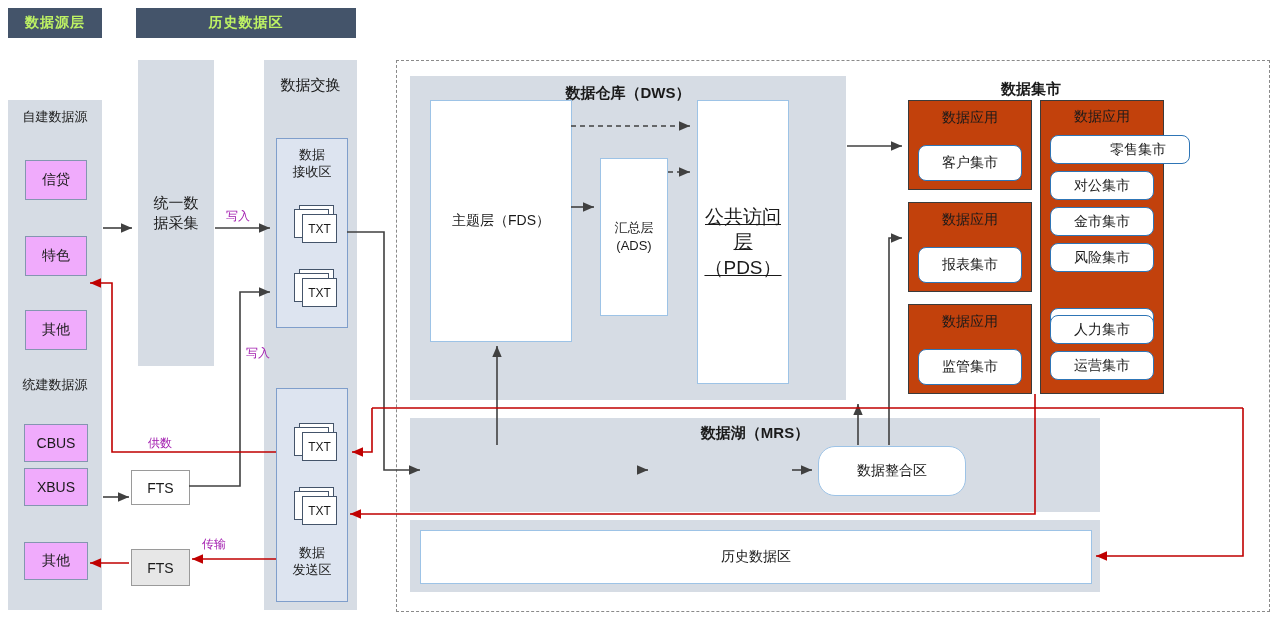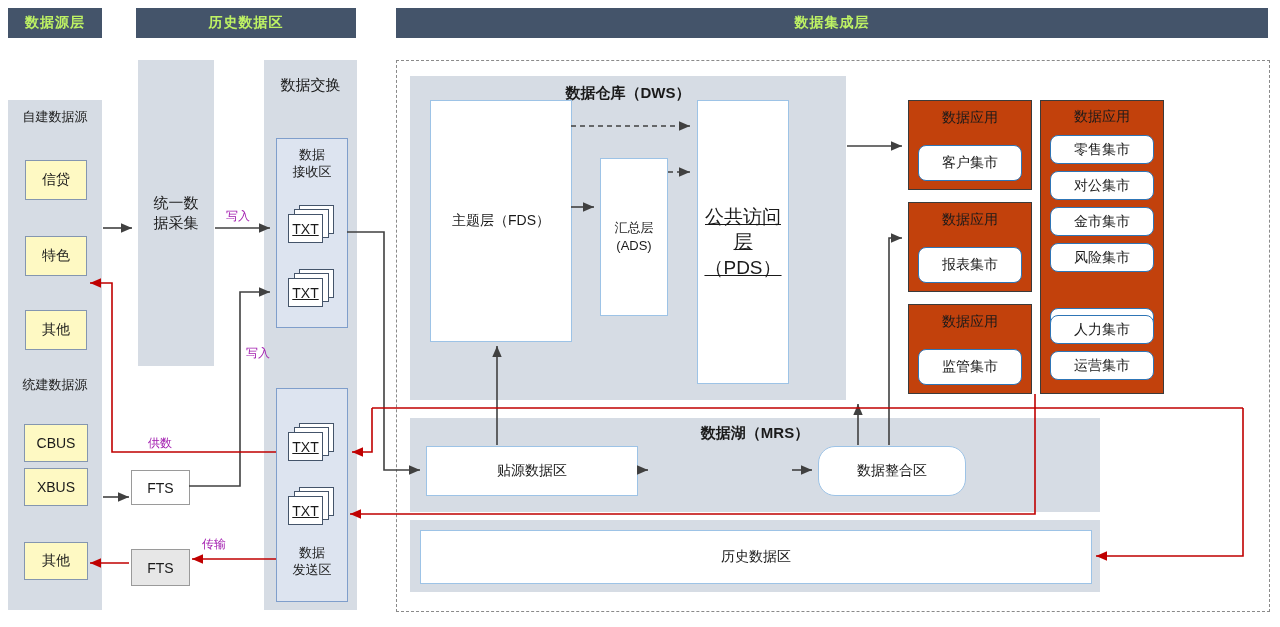--- a/index.html
+++ b/index.html
@@ -8,21 +8,21 @@
     font-family:"Liberation Sans","DejaVu Sans",sans-serif;color:#1a1a1a;
   }
   .flexc{display:flex;align-items:center;justify-content:center;}
   .hdr{
     position:absolute;background:#44546a;color:#bef264;font-weight:bold;font-size:14px;
     display:flex;align-items:center;justify-content:center;letter-spacing:1px;
   }
   .panel{position:absolute;background:#d6dce4;}
   .panel-title{position:absolute;left:0;right:0;top:8px;text-align:center;font-size:13px;}
   .wbox{
-    position:absolute;background:#fef9c3;border:1px solid #8496b0;
+    position:absolute;background:#f0abfc;border:1px solid #8496b0;
     display:flex;align-items:center;justify-content:center;font-size:14px;
   }
   .bluebox{
     position:absolute;background:#fff;border:1px solid #9dc3e6;
     display:flex;align-items:center;justify-content:center;font-size:14px;text-align:center;
   }
   .section-title{position:absolute;text-align:center;font-weight:bold;font-size:15px;}
   .ml{white-space:pre-line;text-align:center;line-height:1.35;}
   .dashed-frame{position:absolute;border:1px dashed #8a8a8a;background:transparent;}
   .mart-box{position:absolute;background:#c2410c;border:1.5px solid #3b3b3b;}
@@ -30,36 +30,35 @@
   .mart-item{
     position:absolute;background:#fff;border:1.5px solid #2e75b6;border-radius:8px;
     display:flex;align-items:center;justify-content:center;font-size:14px;
   }
   .exch-zone{position:absolute;background:#dde4f0;border:1px solid #7f9ecb;}
   .zone-label{position:absolute;left:0;right:0;text-align:center;font-size:13px;line-height:1.3;}
   .doc-stack{position:absolute;width:46px;height:38px;}
   .doc-stack .page{position:absolute;width:33px;height:27px;background:#fff;border:1px solid #44546a;}
   .doc-stack .back{left:11px;top:0;}
   .doc-stack .mid{left:6px;top:4px;}
-  .doc-stack .front{left:0;top:9px;display:flex;align-items:center;justify-content:center;font-size:14px;text-decoration:underline;}
+  .doc-stack .front{left:14px;top:9px;display:flex;align-items:center;justify-content:center;font-size:12px;}
   .edges{position:absolute;left:0;top:0;pointer-events:none;z-index:6;}
   .edge-label{position:absolute;color:#a21caf;font-size:12px;z-index:7;}
   .fts{
     position:absolute;background:#fff;border:1px solid #9a9a9a;font-size:14px;
     display:flex;align-items:center;justify-content:center;
   }
 </style>
 </head>
 <body>
 
 <div class="stage">
 
   <div class="hdr" style="left:8px;top:8px;width:94px;height:30px;">数据源层</div>
   <div class="hdr" style="left:136px;top:8px;width:220px;height:30px;">历史数据区</div>
-  <div class="hdr" style="left:396px;top:8px;width:872px;height:30px;">数据集成层</div>
 
   <div class="panel" style="left:8px;top:52px;width:94px;height:306px;margin-top:48px;">
     <div class="panel-title">自建数据源</div>
     <div class="wbox" style="left:17px;top:60px;width:60px;height:38px;">信贷</div>
     <div class="wbox" style="left:17px;top:136px;width:60px;height:38px;">特色</div>
     <div class="wbox" style="left:17px;top:210px;width:60px;height:38px;">其他</div>
   </div>
 
   <div class="panel" style="left:8px;top:368px;width:94px;height:242px;">
     <div class="panel-title">统建数据源</div>
@@ -112,49 +111,49 @@
 
   <div class="panel" style="left:410px;top:76px;width:436px;height:324px;">
     <div class="section-title" style="left:0;right:0;top:8px;">数据仓库（DWS）</div>
   </div>
   <div class="bluebox" style="left:430px;top:100px;width:140px;height:240px;">主题层（FDS）</div>
   <div class="bluebox ml" style="left:600px;top:158px;width:66px;height:156px;font-size:13px;">汇总层
 (ADS)</div>
   <div class="bluebox ml" style="left:697px;top:100px;width:90px;height:282px;font-size:19px;text-decoration:underline;">公共访问层
 （PDS）</div>
 
+  <div class="section-title" style="left:900px;top:80px;width:262px;">数据集市</div>
 
   <div class="mart-box" style="left:908px;top:100px;width:122px;height:88px;">
     <div class="mart-label">数据应用</div>
     <div class="mart-item" style="left:9px;top:44px;width:102px;height:34px;">客户集市</div>
   </div>
   <div class="mart-box" style="left:908px;top:202px;width:122px;height:88px;">
     <div class="mart-label">数据应用</div>
     <div class="mart-item" style="left:9px;top:44px;width:102px;height:34px;">报表集市</div>
   </div>
   <div class="mart-box" style="left:908px;top:304px;width:122px;height:88px;">
     <div class="mart-label">数据应用</div>
     <div class="mart-item" style="left:9px;top:44px;width:102px;height:34px;">监管集市</div>
   </div>
 
   <div class="mart-box" style="left:1040px;top:100px;width:122px;height:292px;">
     <div class="mart-label" style="top:7px;">数据应用</div>
-    <div class="mart-item" style="left:9px;top:34px;width:102px;height:27px;">零售集市</div>
+    <div class="mart-item" style="left:9px;top:34px;width:102px;height:27px;padding-left:36px;">零售集市</div>
     <div class="mart-item" style="left:9px;top:70px;width:102px;height:27px;">对公集市</div>
     <div class="mart-item" style="left:9px;top:106px;width:102px;height:27px;">金市集市</div>
     <div class="mart-item" style="left:9px;top:142px;width:102px;height:27px;">风险集市</div>
     <div class="mart-item" style="left:9px;top:178px;width:102px;height:27px;margin-top:29px;">财务集市</div>
     <div class="mart-item" style="left:9px;top:214px;width:102px;height:27px;">人力集市</div>
     <div class="mart-item" style="left:9px;top:250px;width:102px;height:27px;">运营集市</div>
   </div>
 
   <div class="panel" style="left:410px;top:418px;width:690px;height:94px;">
     <div class="section-title" style="left:0;right:0;top:6px;">数据湖（MRS）</div>
   </div>
-  <div class="bluebox" style="left:426px;top:446px;width:210px;height:48px;">贴源数据区</div>
   <div class="bluebox" style="left:818px;top:446px;width:146px;height:48px;border-radius:17px;">数据整合区</div>
 
   <div class="panel" style="left:410px;top:520px;width:690px;height:72px;"></div>
   <div class="bluebox" style="left:420px;top:530px;width:670px;height:52px;">历史数据区</div>
 
   <svg class="edges" width="1280" height="627" viewBox="0 0 1280 627">
     <defs>
       <marker id="ab" markerWidth="8" markerHeight="8" refX="7" refY="3" orient="auto">
         <path d="M0,0 L7,3 L0,6 Z" fill="#404040"></path>
       </marker>

